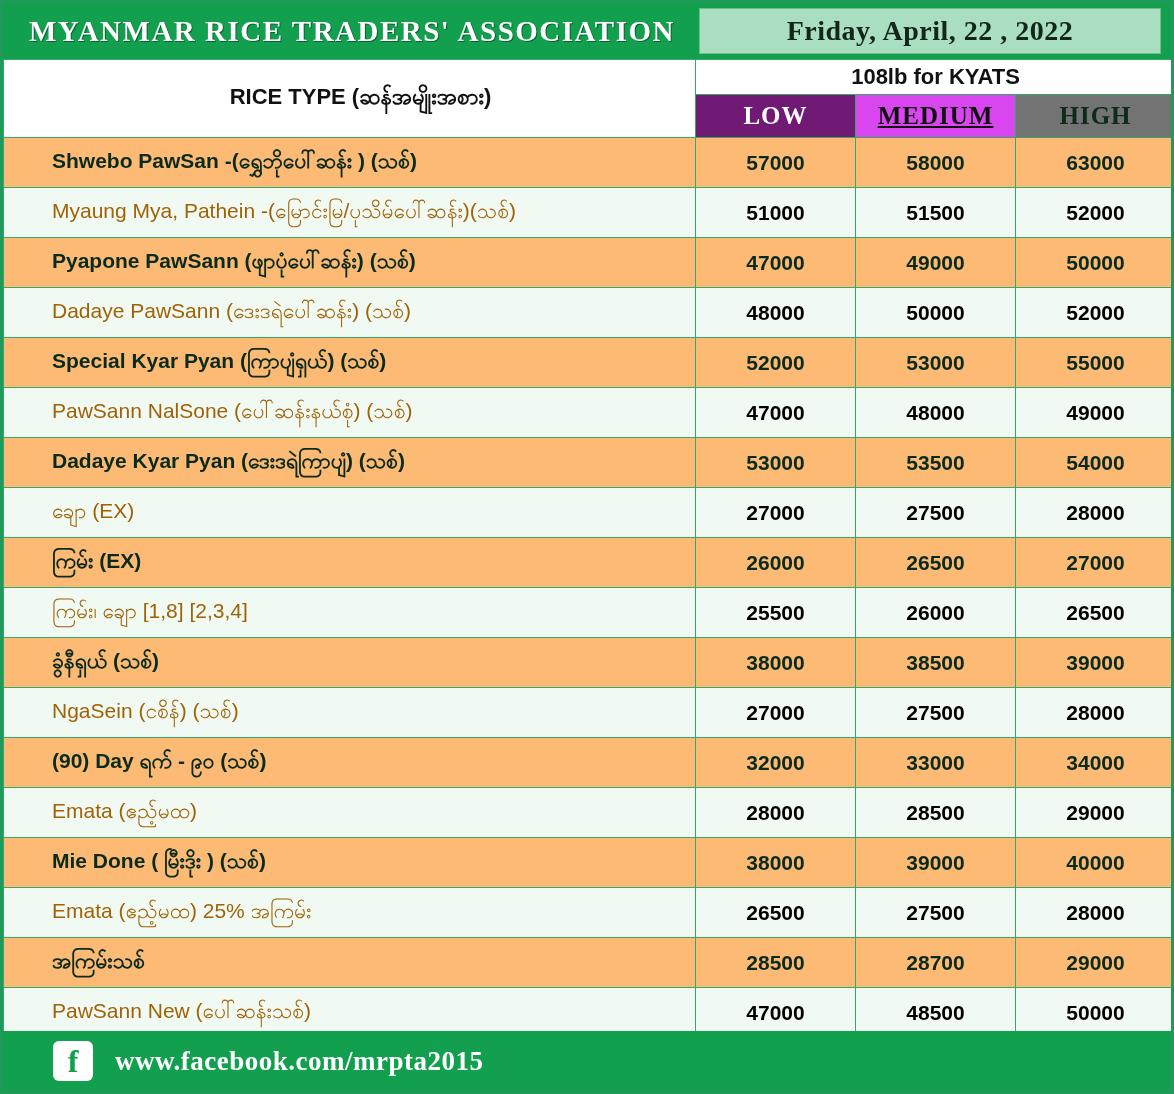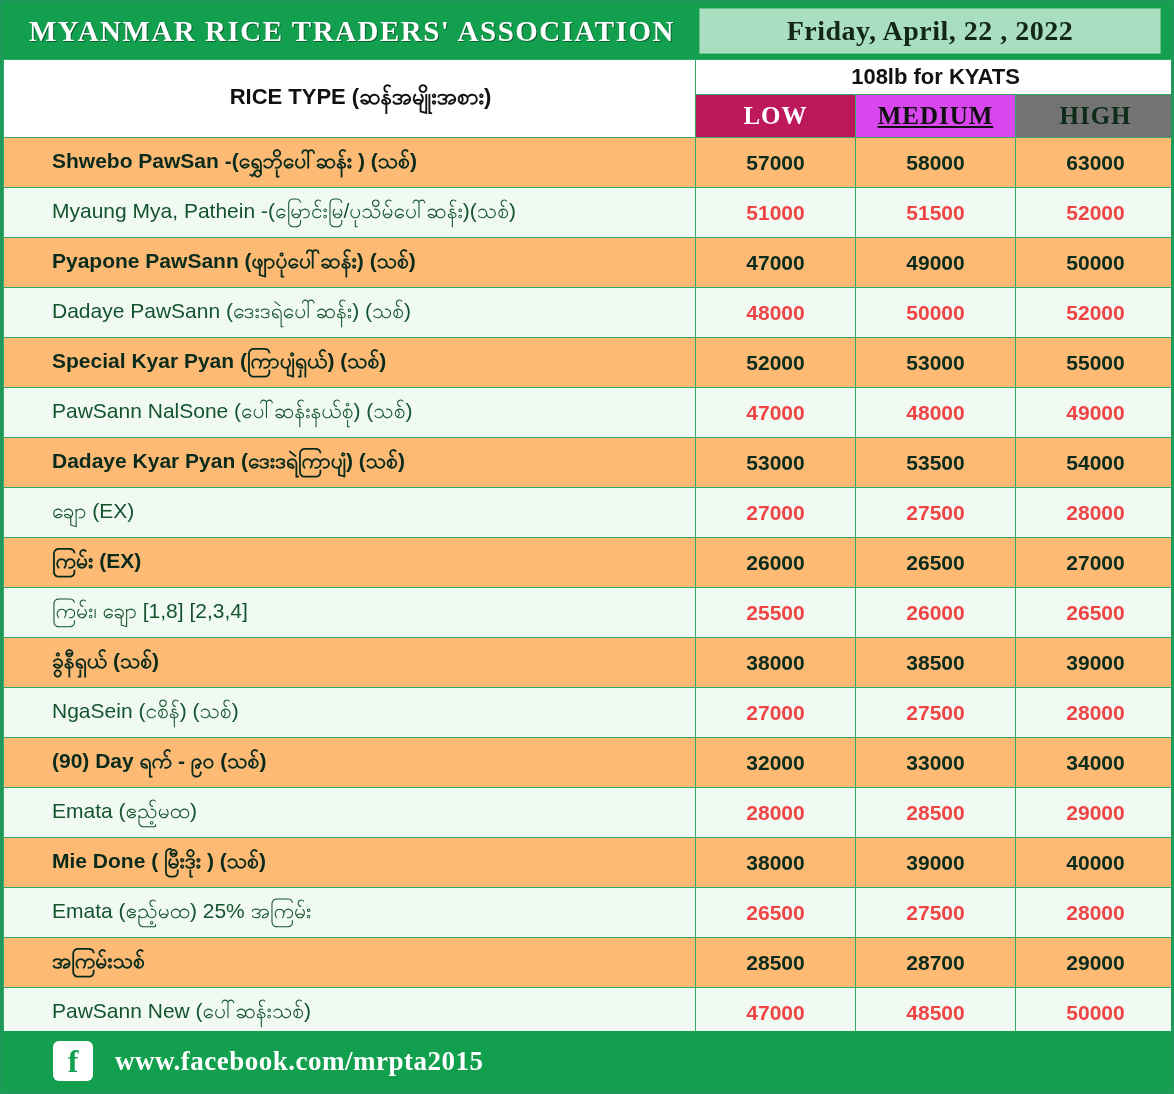--- a/index.html
+++ b/index.html
@@ -121,36 +121,36 @@
     height: 76px;
   }
   .hdr-low, .hdr-med, .hdr-high {
     height: 42px;
     text-align: center;
     font-family: "Liberation Serif", serif;
     font-weight: bold;
     font-size: 25px;
     letter-spacing: 1px;
   }
-  .hdr-low { background: #be185d; color: #ffffff; }
+  .hdr-low { background: #701a75; color: #ffffff; }
   .hdr-med { background: #d946ef; color: #111111; text-decoration: underline; }
   .hdr-high { background: #737373; color: #0d2b18; }
 
   tr.data-row td {
     height: 49px;
     font-size: 21px;
   }
   tr.data-row td.name {
     padding-left: 48px !important;
-    color: #14532d;
+    color: #a16207;
     font-family: "Liberation Sans", sans-serif;
   }
   tr.data-row td.num {
     text-align: center;
-    color: #ef4444;
+    color: #000000;
     font-weight: bold;
     font-family: "Liberation Sans", sans-serif;
   }
   tr.row-a td { background: #fdba74; }
   tr.row-b td { background: #f0faf3; }
   tr.data-row td.name.dark { color: #0a2a1c; font-weight: bold; }
   tr.data-row td.num.dark { color: #0a2a1c; }
 
   
   .footer {

